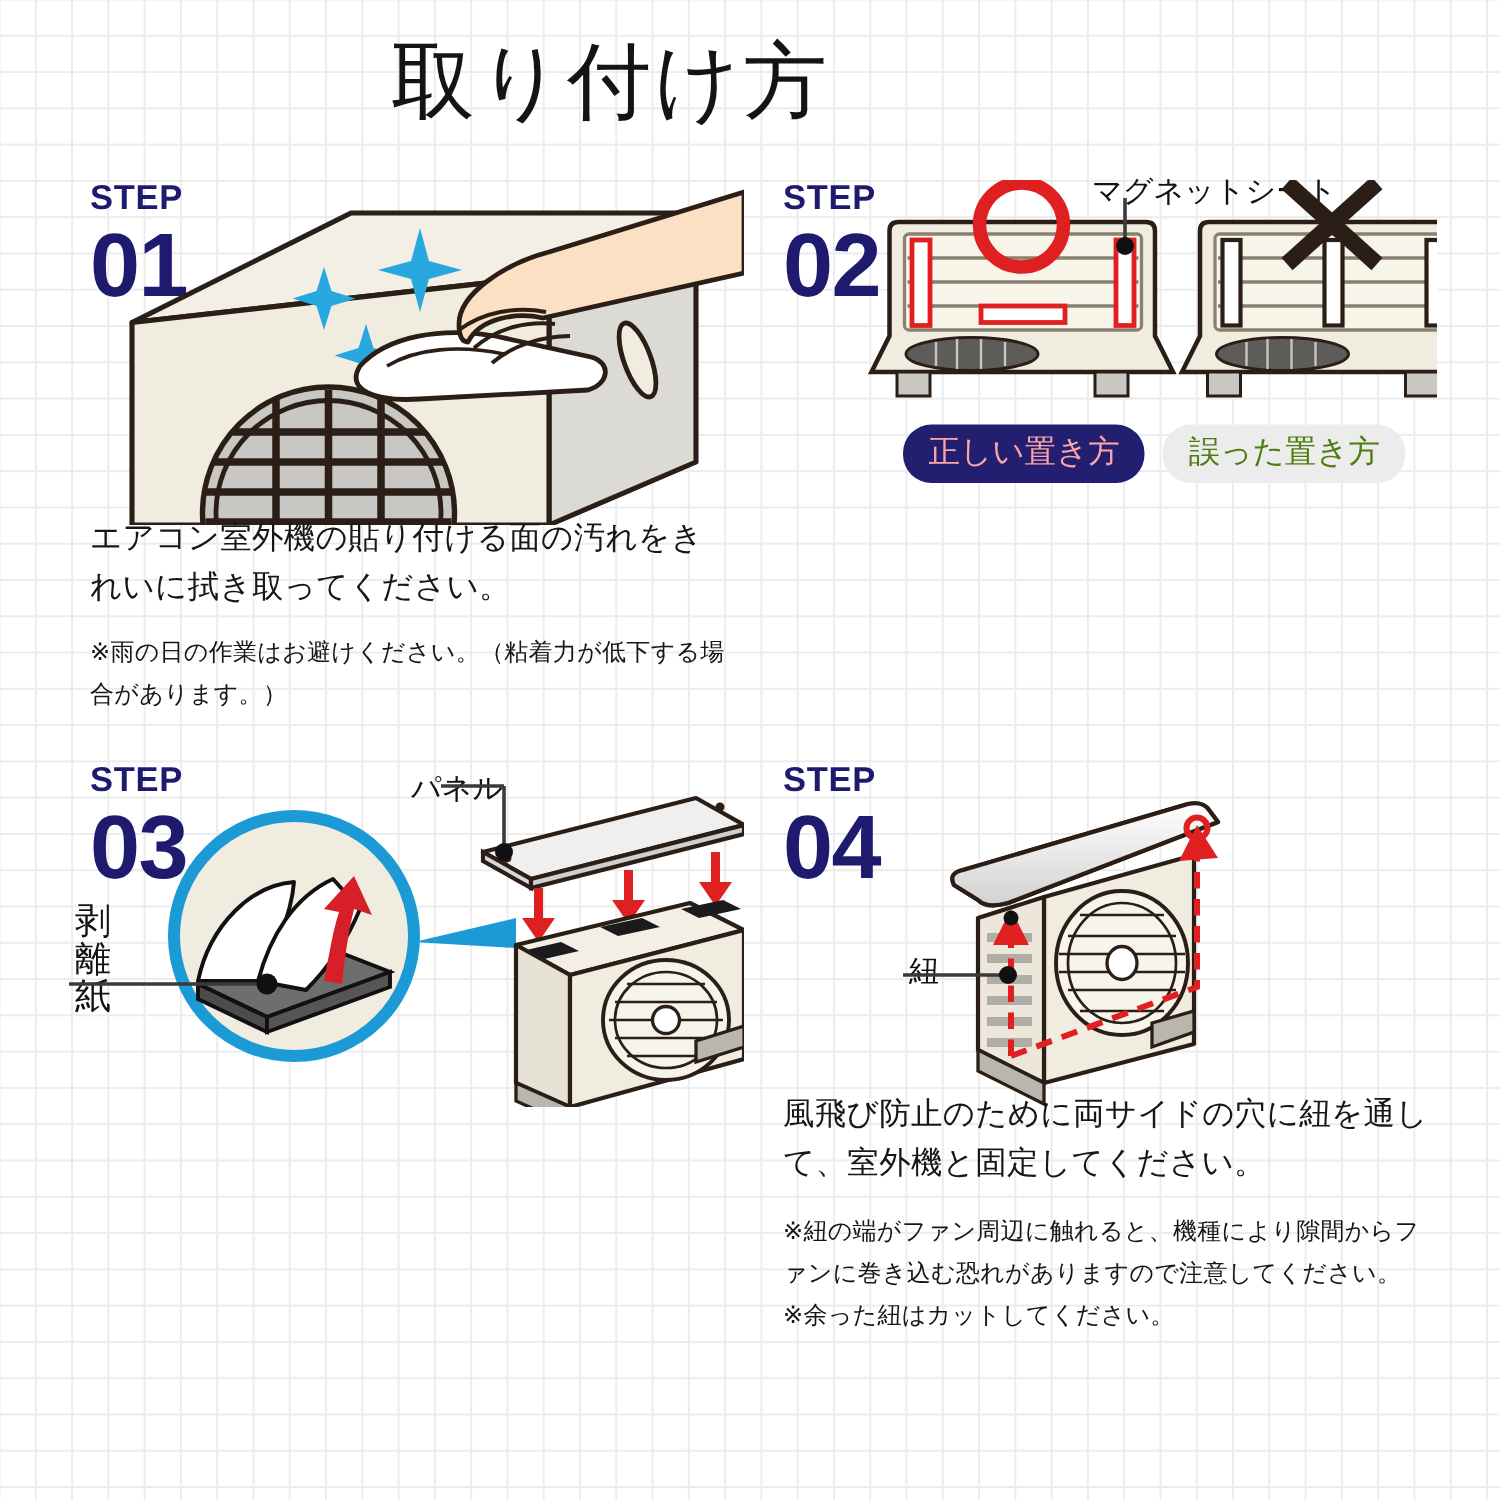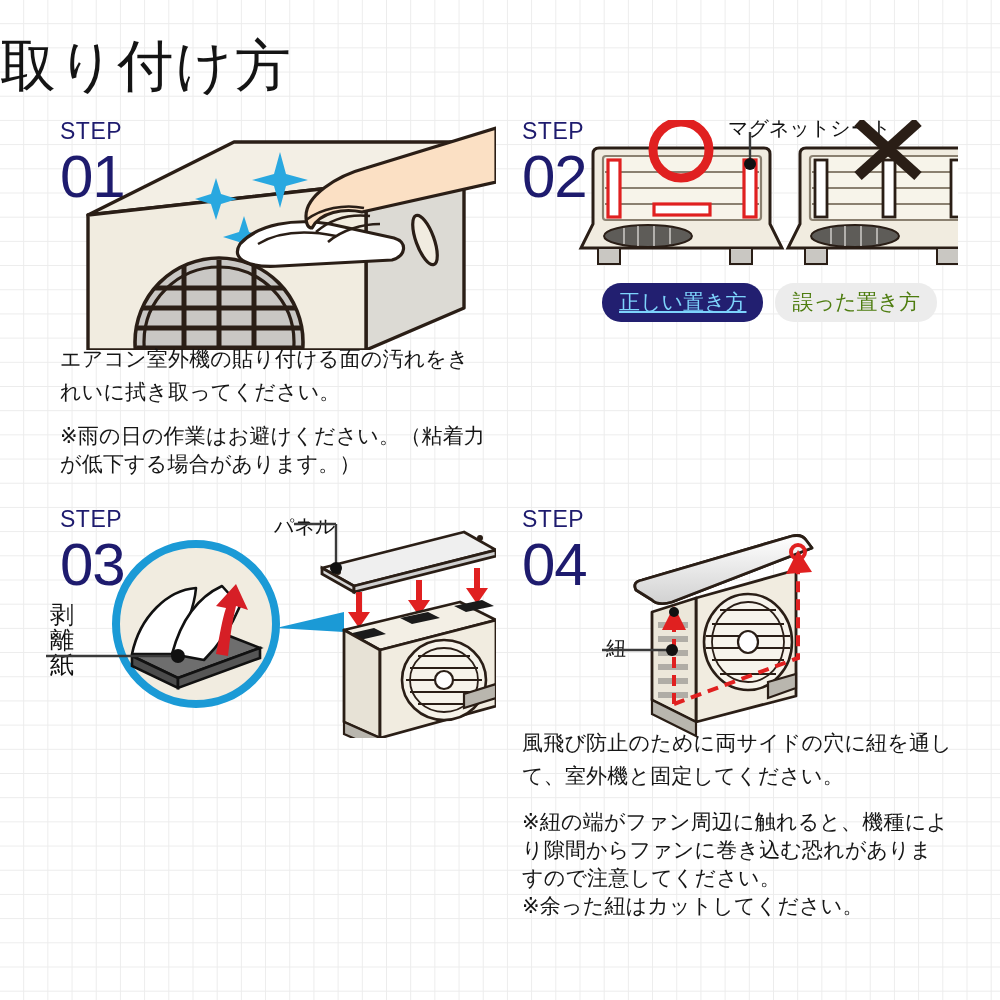--- a/index.html
+++ b/index.html
@@ -21,42 +21,41 @@
     font-family: "Liberation Sans", "DejaVu Sans", sans-serif;
     color: #1a1a1a;
   }
 
   
   #title {
     position: absolute;
     top: 22px;
     left: 0;
     width: 814px;
-    text-align: left;
+    text-align: center;
     font-size: 56px;
     line-height: 64px;
     font-weight: 400;
     letter-spacing: 2px;
     color: #141414;
-    margin-top: 12px;
   }
 
   
   .cell { position: absolute; }
   #cell-1 { left: 44px;  top: 120px; width: 452px; height: 380px; }
   #cell-2 { left: 506px; top: 120px; width: 452px; height: 380px; }
   #cell-3 { left: 44px;  top: 508px; width: 452px; height: 455px; }
   #cell-4 { left: 506px; top: 508px; width: 452px; height: 455px; }
 
   .step-badge {
     position: absolute;
     left: 16px;
     top: 0;
     color: #1e1b6e;
-    font-weight: normal;
+    font-weight: bold;
     line-height: 1;
     user-select: none;
   }
   .step-word {
     display: block;
     font-size: 23px;
     letter-spacing: 0.5px;
   }
   .step-num {
     display: block;
@@ -79,21 +78,21 @@
     width: 430px;
     font-size: 21px;
     line-height: 33px;
     color: #161616;
     letter-spacing: 0.2px;
   }
   .note-text {
     position: absolute;
     left: 16px;
     width: 430px;
-    font-size: 21px;
+    font-size: 16px;
     line-height: 28px;
     color: #161616;
     letter-spacing: 0.2px;
   }
 
   #cell-1 .body-text { top: 222px; }
   #cell-1 .note-text { top: 302px; }
   #cell-2 .body-text { top: 222px; }
   #cell-3 .body-text { top: 218px; }
   #cell-4 .body-text { top: 218px; }
@@ -107,21 +106,21 @@
     display: flex;
     gap: 12px;
   }
   .badge {
     font-size: 21px;
     line-height: 21px;
     padding: 8px 17px 10px;
     border-radius: 19px;
     white-space: nowrap;
   }
-  .badge.correct { background: #221f70; color: #7dd3fc; text-decoration: underline; }
+  .badge.correct { background: #221f70; color: #fca5a5; }
   .badge.wrong   { background: #ececec; color: #4d7c0f; }
 
   
   .callout {
     position: absolute;
     font-size: 20px;
     line-height: 24px;
     color: #111111;
     white-space: nowrap;
   }

